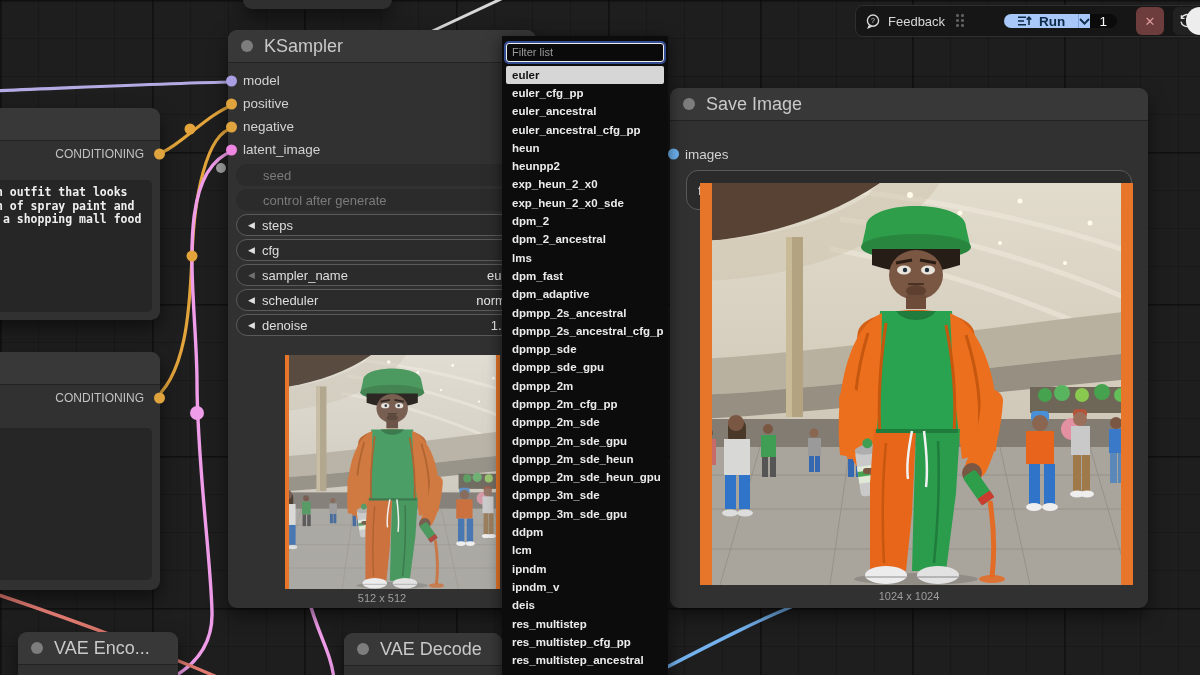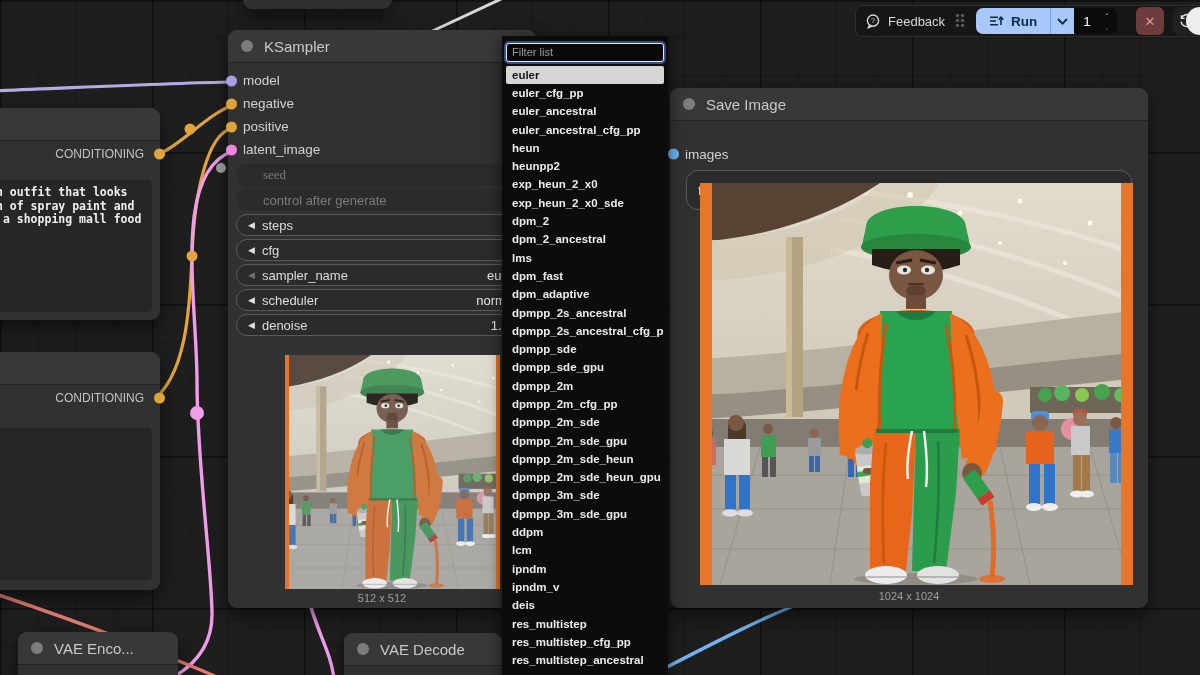--- a/index.html
+++ b/index.html
@@ -15,21 +15,21 @@
       linear-gradient(90deg, rgba(0,0,0,.16) 1px, transparent 1px);
     background-size:152px 152px,152px 152px,38px 38px,38px 38px;
   }
   .wires { position:absolute; left:0; top:0; z-index:1; }
   .node {
     position:absolute; z-index:2; background:#313131; border-radius:9px;
     box-shadow:0 8px 18px rgba(0,0,0,.5); color:#cfcfcf;
   }
   .node-header {
     height:33px; display:flex; align-items:center; gap:11px; padding:0 13px;
-    border-bottom:1px solid #232323; font-size:15px; color:#c9c9c9;
+    border-bottom:1px solid #232323; font-size:18px; color:#c9c9c9;
     border-radius:9px 9px 0 0; background:#383838; white-space:nowrap; overflow:hidden;
   }
   .collapse-dot { width:12px; height:12px; border-radius:50%; background:#7d7d7d; flex:0 0 auto; }
   .socket { position:absolute; width:11px; height:11px; border-radius:50%; }
   .in-row { position:relative; height:23px; display:flex; align-items:center; }
   .in-row .socket { left:-2px; top:50%; transform:translateY(-50%); }
   .in-row .lbl { margin-left:15px; font-size:13.5px; color:#d2d2d2; }
   .pill {
     position:relative; height:22px; margin:3px 8px 0; border-radius:12px;
     border:1px solid #5a5a5a; background:#2b2b2b; display:flex; align-items:center;
@@ -72,21 +72,21 @@
 
   
   .toolbar {
     position:absolute; left:855px; top:5px; width:356px; height:32px; z-index:6;
     background:#161616; border:1px solid #2e2e2e; border-radius:8px;
     display:flex; align-items:center; padding:0 9px; gap:9px;
   }
   .fb { display:flex; align-items:center; gap:7px; color:#d8d8d8; font-size:13px; }
   .drag-dots { display:grid; grid-template-columns:repeat(2,4px); grid-auto-rows:4px; gap:1px; margin:0 2px; }
   .drag-dots i { width:2.5px; height:2.5px; border-radius:50%; background:#5f5f5f; }
-  .run-group { display:flex; height:26px; border-radius:7px; overflow:hidden; }
+  .run-group { display:flex; height:14px; border-radius:7px; overflow:hidden;margin-left:28px; }
   .run-main { background:var(--run-blue,#a8c8fa); color:#0e2a47; display:flex; align-items:center; gap:7px; padding:0 13px; font-size:13.5px; font-weight:bold; }
   .run-chev { background:var(--run-blue,#a8c8fa); width:28px; display:flex; align-items:center; justify-content:center; border-left:1px solid #7fa6dd; }
   .stepper { background:#0b0b0b; display:flex; align-items:center; padding:0 3px 0 0; }
   .stepper .num { width:26px; text-align:center; color:#fff; font-size:13.5px; }
   .stepper .chevs { display:flex; flex-direction:column; align-items:center; justify-content:center; color:#b8b8b8; font-size:9px; line-height:8px; width:14px; }
   .sq-btn { width:28px; height:28px; border-radius:6px; display:flex; align-items:center; justify-content:center; flex:0 0 auto; }
   .x-btn { background:var(--danger-red,#6d3c3c); color:#d9999a; font-size:13px; }
   .hist-btn { background:#212121; }
   .profile-circle { position:absolute; left:1186px; top:7px; width:28px; height:28px; border-radius:50%; background:#ededed; z-index:7; }
 </style>
@@ -289,32 +289,32 @@
       <span class="collapse-dot"></span>
       <span>KSampler</span>
     </div>
     <div style="padding-top:6px;">
       <div class="in-row">
           <span class="socket" style="background:var(--socket-model)"></span>
           <span class="lbl">model</span>
         </div>
       <div class="in-row">
           <span class="socket" style="background:var(--socket-cond)"></span>
-          <span class="lbl">negative</span>
+          <span class="lbl">positive</span>
         </div>
       <div class="in-row">
           <span class="socket" style="background:var(--socket-cond)"></span>
-          <span class="lbl">positive</span>
+          <span class="lbl">negative</span>
         </div>
       <div class="in-row">
           <span class="socket" style="background:var(--socket-latent)"></span>
           <span class="lbl">latent_image</span>
         </div>
     </div>
-    <div class="pill dim" style="padding-left:26px;font-family:Liberation Serif, serif;">
+    <div class="pill dim" style="padding-left:26px;">
 
       <span>seed</span>
     </div>
     <div class="pill dim" style="padding-left:26px;">
       <span>control after generate</span>
     </div>
     <div class="pill">
       <span class="arr">◀</span>
       <span>steps</span>
     </div>

